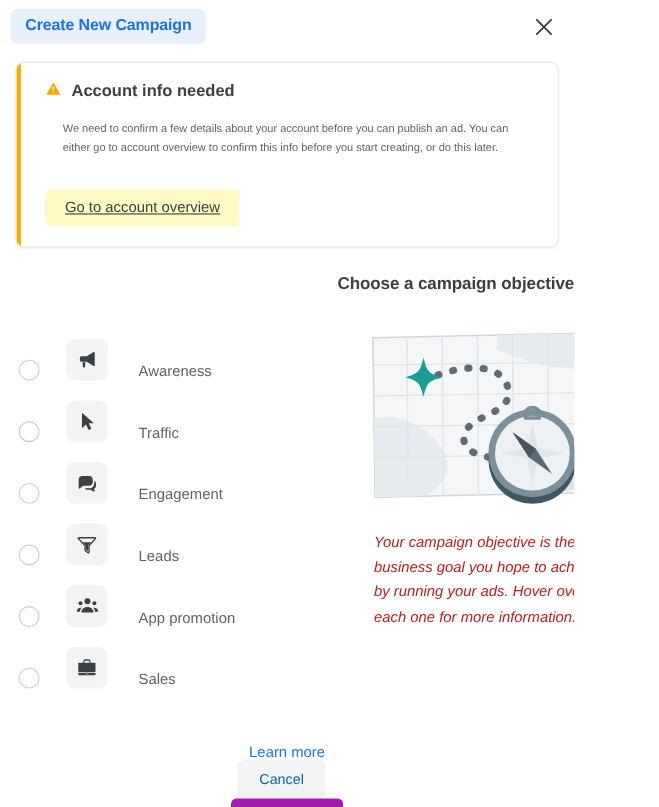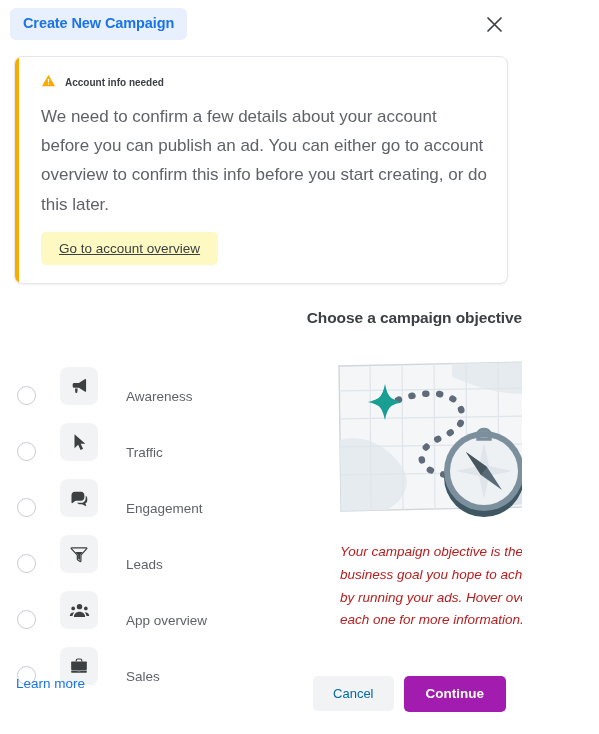--- a/index.html
+++ b/index.html
@@ -73,31 +73,31 @@
     background: #f9ab00;
     border-radius: 8px 0 0 8px;
   }
   .alert-title-row {
     display: flex;
     align-items: center;
     gap: 9px;
     margin-bottom: 10px;
   }
   .alert-title {
-    font-size: 10px;
+    font-size: 15px;
     font-weight: bold;
     color: #3c4043;
     line-height: 1.2;
   }
   .alert-body {
-    font-size: 17px;
+    font-size: 10px;
     color: #5f6368;
     line-height: 1.72;
     max-width: 528px;
-    margin: 0;
+    margin: 16px;
   }
   .alert-action {
     margin-top: 13px;
     display: inline-block;
     background: #fef9c3;
     color: #3c4043;
     border: none;
     border-radius: 5px;
     font-size: 13.5px;
     padding: 10px 18px;
@@ -182,22 +182,23 @@
     max-width: 258px;
     font-style: italic;
   }
 
   
   .footer {
     position: absolute;
     left: 0; right: 0; bottom: 0;
     height: 58px;
     display: flex;
-    align-items: flex-start;
+    align-items: center;
     padding: 0 16px 0 16px;
+    flex-direction: column;
   }
   .learn-more {
     font-size: 13.5px;
     color: #1a73e8;
     text-decoration: none;
     cursor: pointer;
   }
   .footer-spacer { flex: 1; }
   .btn-cancel {
     background: #f1f3f4;
@@ -310,21 +311,21 @@
         <div class="obj-icon">
           <svg width="21" height="21" viewBox="0 0 24 24" aria-hidden="true">
             <circle cx="12" cy="7.6" r="3.1" fill="#3c4043"></circle>
             <path d="M5.6 19.3 C5.6 15.8 8.4 13.4 12 13.4 C15.6 13.4 18.4 15.8 18.4 19.3 Z" fill="#3c4043"></path>
             <circle cx="4.8" cy="9.6" r="2.1" fill="#3c4043"></circle>
             <path d="M0.9 18.4 C0.9 15.8 2.5 14.2 4.8 14.2 C5.3 14.2 5.8 14.3 6.2 14.4 C5 15.4 4.2 16.8 4.05 18.4 Z" fill="#3c4043"></path>
             <circle cx="19.2" cy="9.6" r="2.1" fill="#3c4043"></circle>
             <path d="M23.1 18.4 L19.95 18.4 C19.8 16.8 19 15.4 17.8 14.4 C18.2 14.3 18.7 14.2 19.2 14.2 C21.5 14.2 23.1 15.8 23.1 18.4 Z" fill="#3c4043"></path>
           </svg>
         </div>
-        <div class="obj-label">App overview</div>
+        <div class="obj-label">App promotion</div>
       </div>
 
       <div class="obj-row">
         <div class="radio"></div>
         <div class="obj-icon">
           <svg width="20" height="20" viewBox="0 0 24 24" aria-hidden="true">
             <path d="M8.6 6.6 L8.6 5.6 C8.6 4.5 9.5 3.6 10.6 3.6 L13.4 3.6 C14.5 3.6 15.4 4.5 15.4 5.6 L15.4 6.6" fill="none" stroke="#3c4043" stroke-width="1.4"></path>
             <rect x="2.6" y="6.6" width="18.8" height="10.1" rx="0.8" fill="#3c4043"></rect>
             <rect x="2.6" y="17.5" width="18.8" height="2.6" rx="0.8" fill="#3c4043"></rect>
             <rect x="10.4" y="17.5" width="3.2" height="2.6" fill="#6b6f73"></rect>

